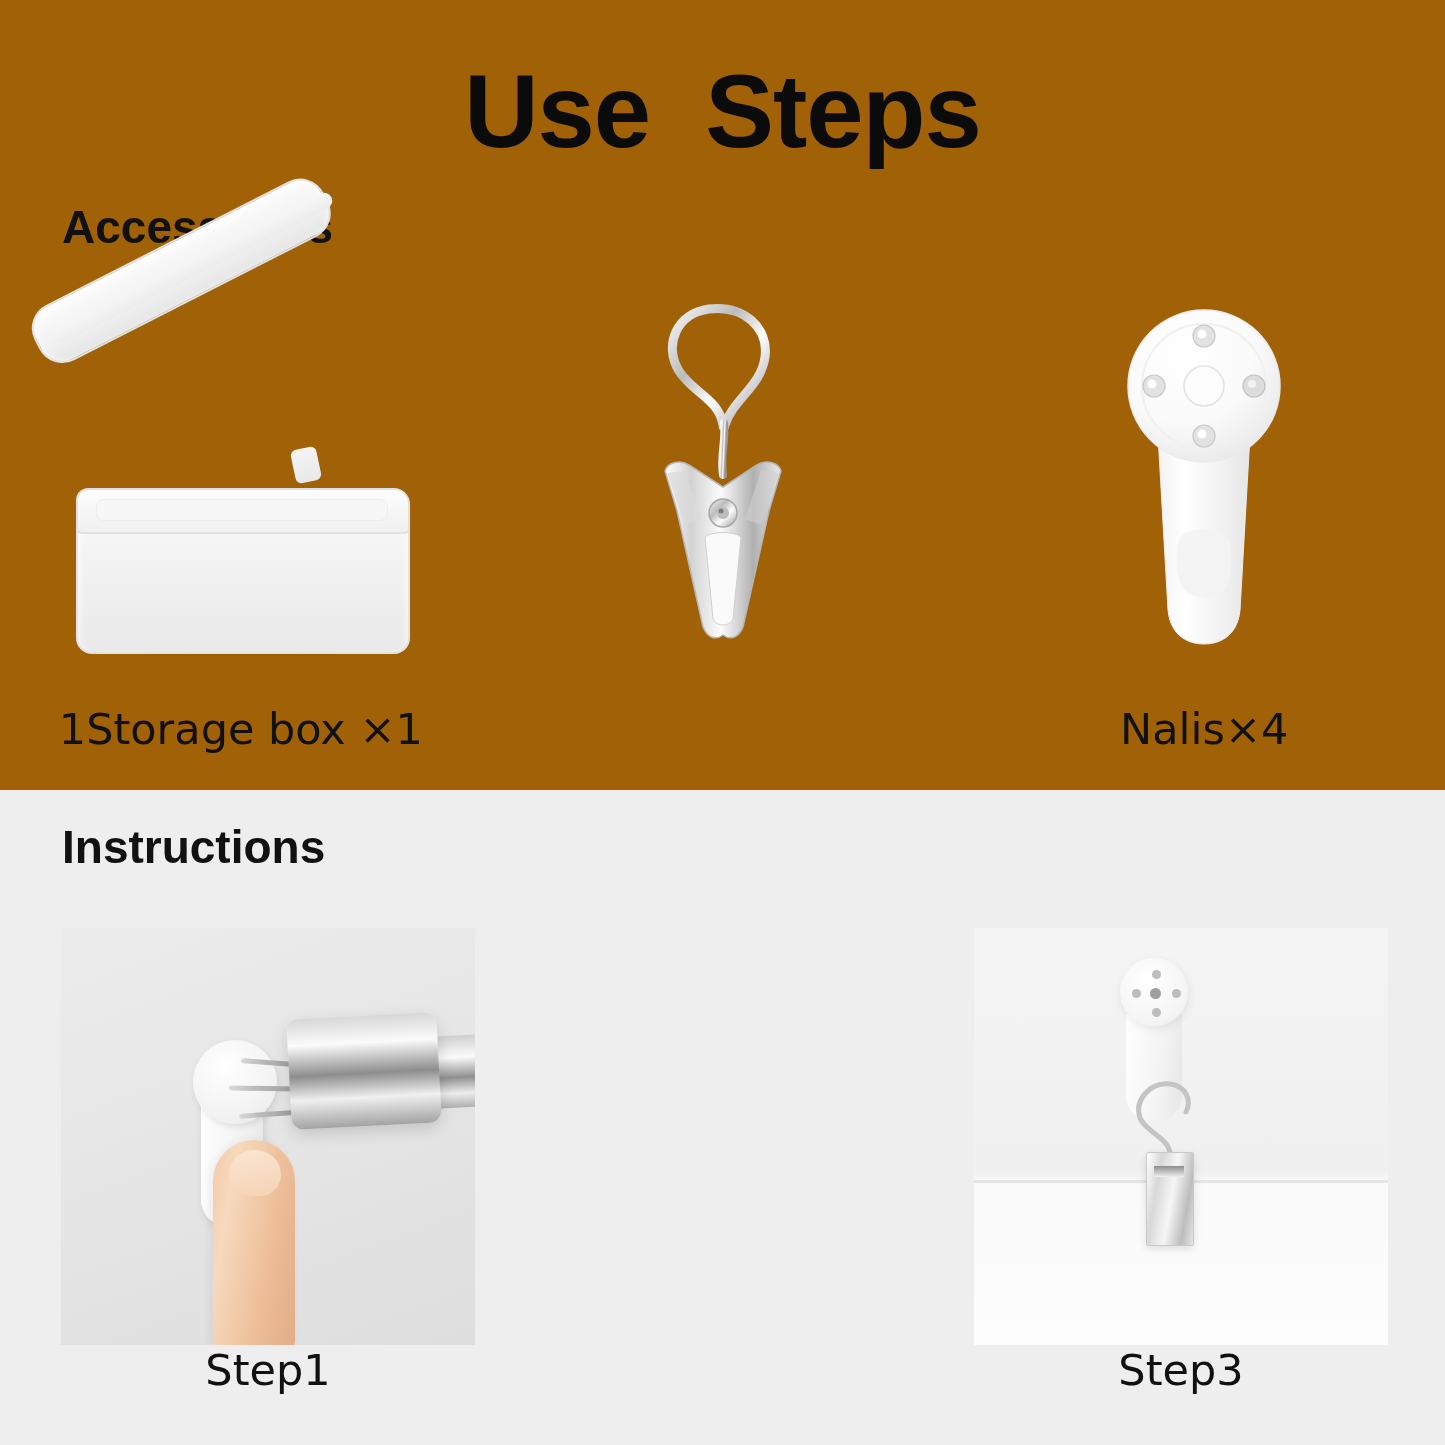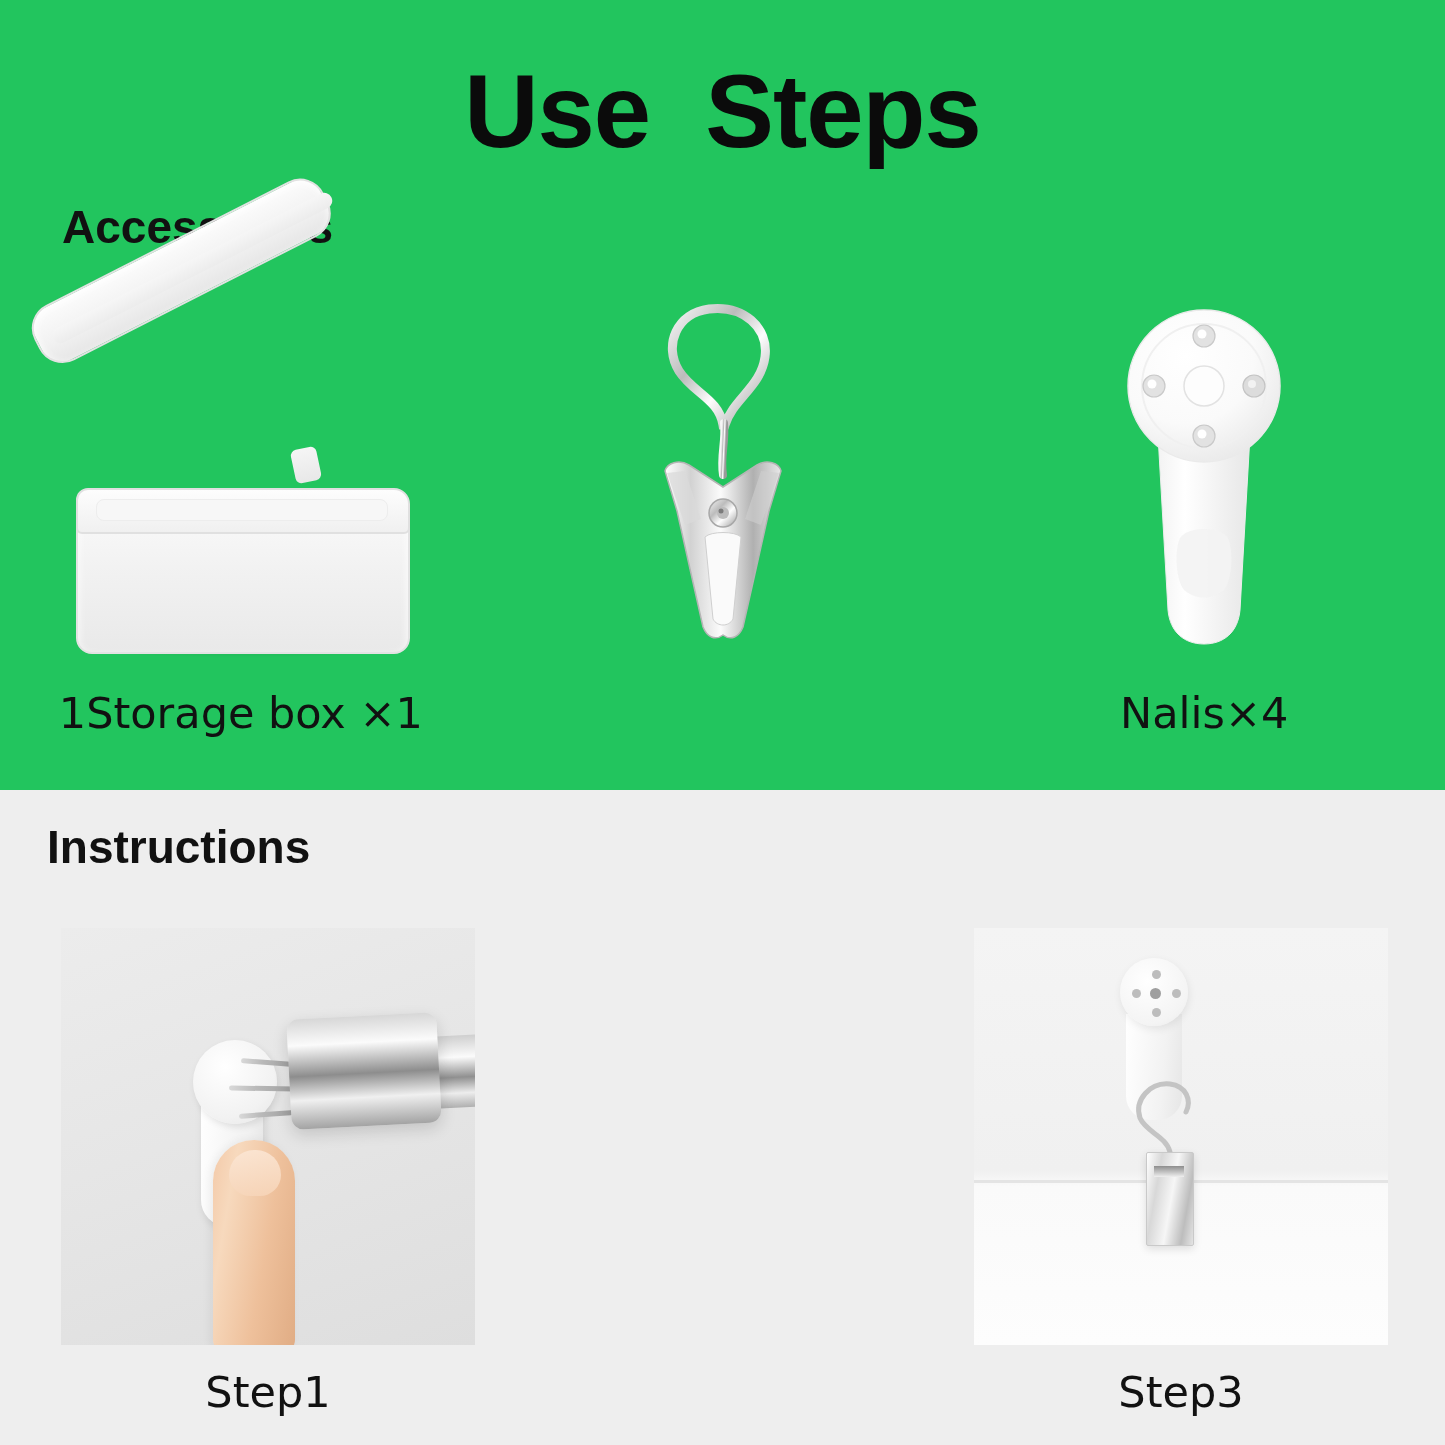--- a/index.html
+++ b/index.html
@@ -30,40 +30,40 @@
     white-space: pre;
   }
 
   
   .accessories-section {
     position: absolute;
     top: 0;
     left: 0;
     width: 1445px;
     height: 790px;
-    background: #22c55e;
+    background: #a16207;
   }
   .instructions-section {
     position: absolute;
     top: 790px;
     left: 0;
     width: 1445px;
     height: 655px;
     background: #eeeeee;
   }
 
   .section-heading {
     position: absolute;
     font-size: 46px;
     font-weight: bold;
     color: #111111;
     letter-spacing: 0px;
   }
   .accessories-section .section-heading { left: 62px; top: 200px; }
-  .instructions-section .section-heading { left: 47px; top: 30px; }
+  .instructions-section .section-heading { left: 62px; top: 30px; }
 
   
   .accessory-row {
     position: absolute;
     top: 270px;
     left: 0;
     width: 1445px;
     height: 500px;
     display: flex;
   }
@@ -76,21 +76,21 @@
   }
   .accessory-art {
     height: 400px;
     width: 100%;
     position: relative;
   }
   .accessory-label {
     font-size: 43px;
     color: #111111;
     white-space: nowrap;
-    margin-top: 18px;
+    margin-top: 34px;
     font-family: "DejaVu Sans", sans-serif;
   }
 
   
   .box-wrap { position:absolute; left:50%; top:10px; transform:translateX(-50%); width:400px; height:400px; }
   .box-body {
     position: absolute;
     left: 35px; top: 215px;
     width: 330px; height: 155px;
     background: linear-gradient(180deg,#fbfbfb 0%,#f2f2f2 45%,#e9e9e9 100%);
@@ -162,21 +162,20 @@
     align-items: center;
   }
   .step-photo {
     width: 414px;
     height: 417px;
     position: relative;
     overflow: hidden;
     background: #e8e8e8;
   }
   .step-label {
-    margin-top: 22px;
     font-size: 43px;
     color: #111111;
     font-family: "DejaVu Sans", sans-serif;
   }
 
   
   .p1-bg { position:absolute; inset:0; background: linear-gradient(160deg,#ececec 0%,#e6e6e6 45%,#dedede 100%); }
   .p1-hook-head {
     position:absolute; left:132px; top:112px; width:84px; height:84px;
     background: radial-gradient(circle at 38% 32%, #ffffff, #f2f2f2 65%, #e4e4e4);

